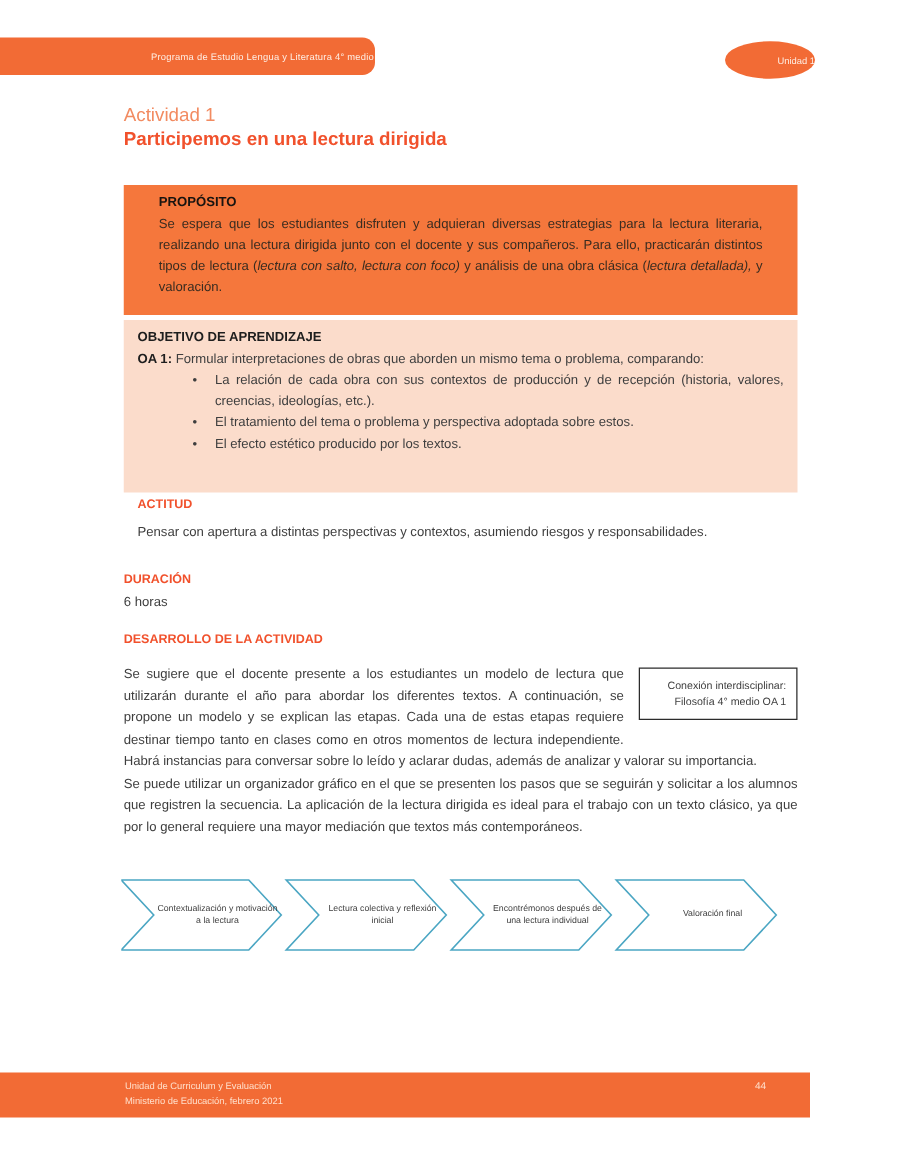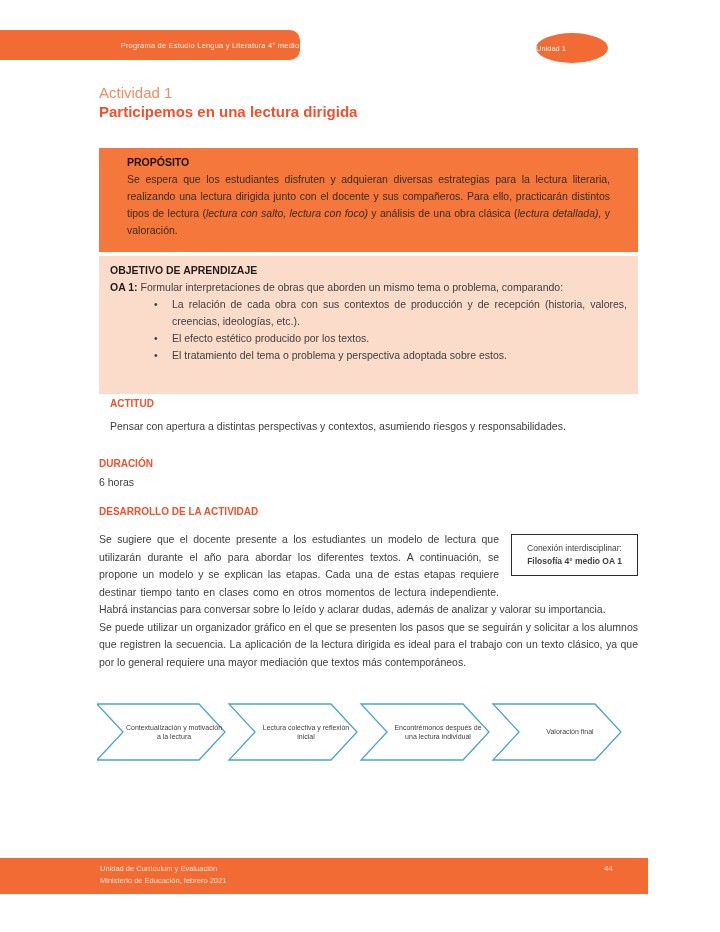--- a/index.html
+++ b/index.html
@@ -10,23 +10,23 @@
 
   
   .badge-left {
     position:absolute; left:0; top:30px; width:300px; height:30px;
     background:var(--accent_orange,#F26B35); border-radius:0 10px 10px 0;
     display:flex; align-items:center; justify-content:center;
     padding-left:120px; box-sizing:border-box;
     color:rgba(255,245,238,0.95); font-size:7.5px; letter-spacing:.2px;
   }
   .badge-unit {
-    position:absolute; left:536px; top:33px; width:72px; height:30px;
+    position:absolute; left:580px; top:33px; width:72px; height:30px;
     background:var(--accent_orange,#F26B35); border-radius:50%;
-    display:flex; align-items:center; justify-content:flex-start;
+    display:flex; align-items:center; justify-content:flex-end;
     color:rgba(255,245,238,0.95); font-size:7.5px;
   }
 
   
   .activity-label {
     position:absolute; left:99px; top:84px;
     font-size:15px; color:var(--title_light,#F28B61);
   }
   .activity-title {
     position:absolute; left:99px; top:103px; margin:0;
@@ -67,23 +67,23 @@
   
   .desarrollo-text {
     position:absolute; left:99px; top:531px; width:539px;
     font-size:10.5px; line-height:17.5px; text-align:justify; color:#3e3e3e;
   }
   .desarrollo-text p { margin:0; }
   .connection-box {
     float:right; width:127px; box-sizing:border-box;
     margin:3px 0 8px 12px; padding:7px 8px;
     border:1px solid #2b2b2b; background:#ffffff;
-    font-size:8.5px; line-height:13px; text-align:center;
+    font-size:8.5px; line-height:13px; text-align:right;
   }
-  .connection-box .bold { font-weight:bold; }
+  .connection-box .bold { font-weight:normal; }
 
   
   .process-diagram { position:absolute; left:97px; top:703px; width:526px; height:58px; }
   .process-diagram svg { position:absolute; left:0; top:0; }
   .process-diagram polygon { fill:#ffffff; stroke:var(--chevron_blue,#4BA6C3); stroke-width:1.3; }
   .stage-label {
     position:absolute; top:0; height:58px; width:100px;
     display:flex; align-items:center; justify-content:center; text-align:center;
     font-size:7px; line-height:9.5px; color:#3e3e3e;
   }
@@ -120,22 +120,22 @@
   <section class="proposito-box">
     <div class="box-heading">PROPÓSITO</div>
     <p class="box-body"><span>Se espera que los estudiantes disfruten y adquieran diversas estrategias para la lectura literaria, realizando una lectura dirigida junto con el docente y sus compañeros. Para ello, practicarán distintos tipos de lectura (</span><span class="italic">lectura con salto, lectura con foco)</span><span> y análisis de una obra clásica (</span><span class="italic">lectura detallada),</span><span> y valoración.</span></p>
   </section>
 
   <section class="objetivo-box">
     <div class="box-heading">OBJETIVO DE APRENDIZAJE</div>
     <p class="oa-intro"><span class="oa-label">OA 1:</span><span> Formular interpretaciones de obras que aborden un mismo tema o problema, comparando:</span></p>
     <ul>
       <li>La relación de cada obra con sus contextos de producción y de recepción (historia, valores, creencias, ideologías, etc.).</li>
+      <li>El tratamiento del tema o problema y perspectiva adoptada sobre estos.</li>
       <li>El efecto estético producido por los textos.</li>
-      <li>El tratamiento del tema o problema y perspectiva adoptada sobre estos.</li>
     </ul>
   </section>
 
   <div class="section-heading" style="left:110px; top:397px;">ACTITUD</div>
   <div class="section-body" style="left:110px; top:418px; width:522px;">Pensar con apertura a distintas perspectivas y contextos, asumiendo riesgos y responsabilidades.</div>
 
   <div class="section-heading" style="left:99px; top:457px;">DURACIÓN</div>
   <div class="section-body" style="left:99px; top:474px;">6 horas</div>
 
   <div class="section-heading" style="left:99px; top:505px;">DESARROLLO DE LA ACTIVIDAD</div>

